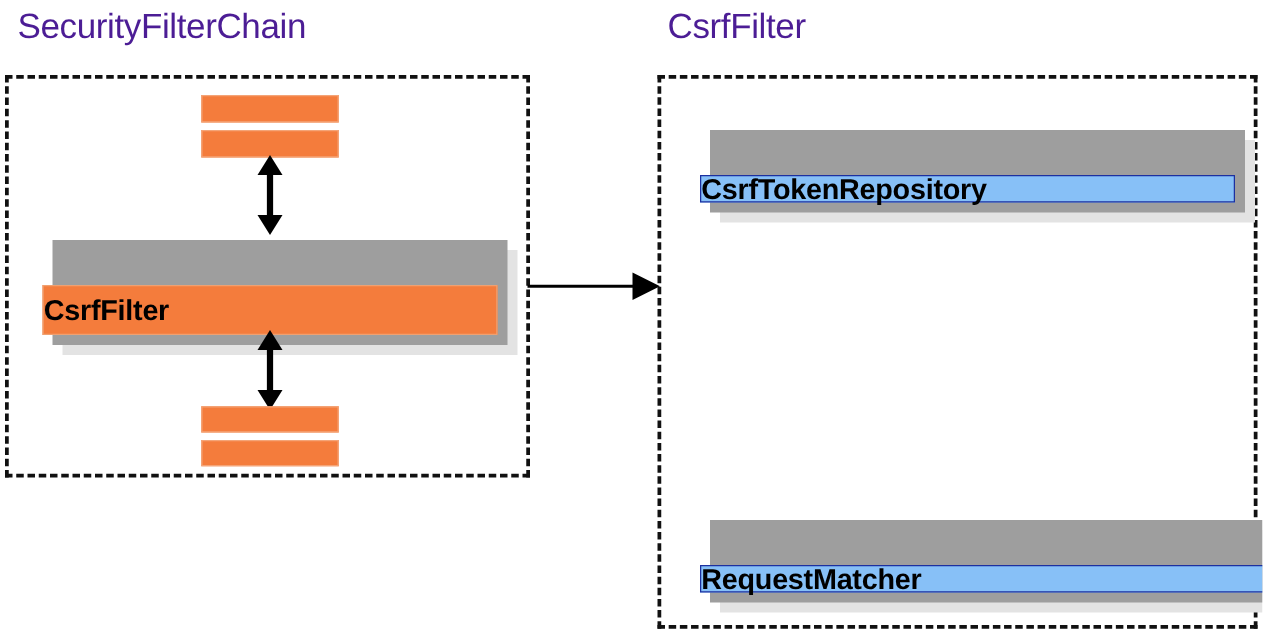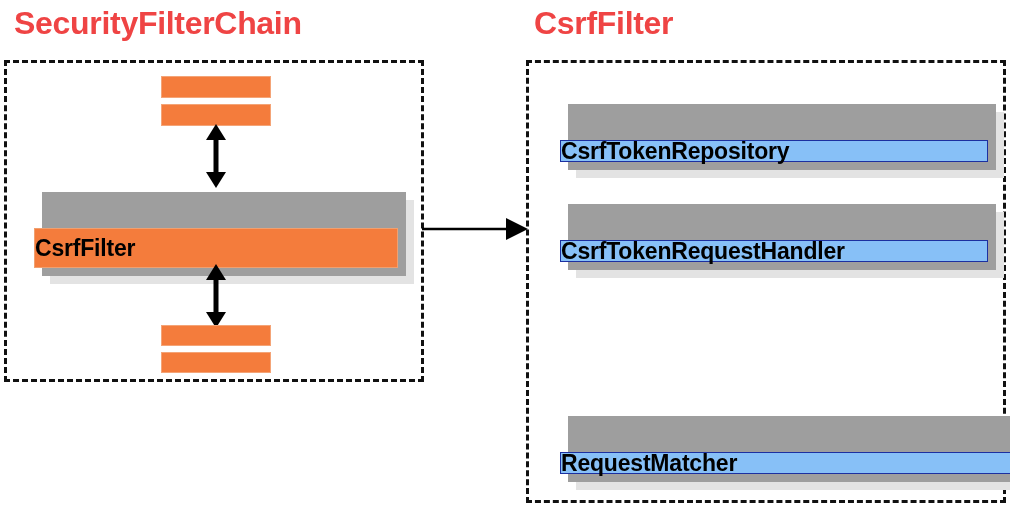--- a/index.html
+++ b/index.html
@@ -14,23 +14,23 @@
     position: relative;
     width: 1010px;
     height: 505px;
     background: #ffffff;
     overflow: hidden;
   }
 
   
   .panel-title {
     position: absolute;
-    font-size: 32px;
-    font-weight: bold;
-    color: #ef4444;
+    font-size: 28px;
+    font-weight: normal;
+    color: #4c1d95;
     letter-spacing: -0.3px;
     white-space: nowrap;
     line-height: 1;
   }
   #title-left  { left: 14px;  top: 7px; }
   #title-right { left: 534px; top: 7px; }
 
   
   .panel {
     position: absolute;
@@ -145,27 +145,20 @@
   <div id="panel-right" class="panel"></div>
 
   <div class="node blue" style="left:560px; top:96px; width:428px; height:66px;">
     <div class="shadow-light"></div>
     <div class="shadow-dark"></div>
     <div class="face">
       <span class="label">CsrfTokenRepository</span>
     </div>
   </div>
 
-  <div class="node blue" style="left:560px; top:196px; width:428px; height:66px;">
-    <div class="shadow-light"></div>
-    <div class="shadow-dark"></div>
-    <div class="face">
-      <span class="label">CsrfTokenRequestHandler</span>
-    </div>
-  </div>
 
 
   <div class="node blue" style="left:560px; top:408px; width:515px; height:66px;">
     <div class="shadow-light"></div>
     <div class="shadow-dark"></div>
     <div class="face">
       <span class="label">RequestMatcher</span>
     </div>
   </div>
 

